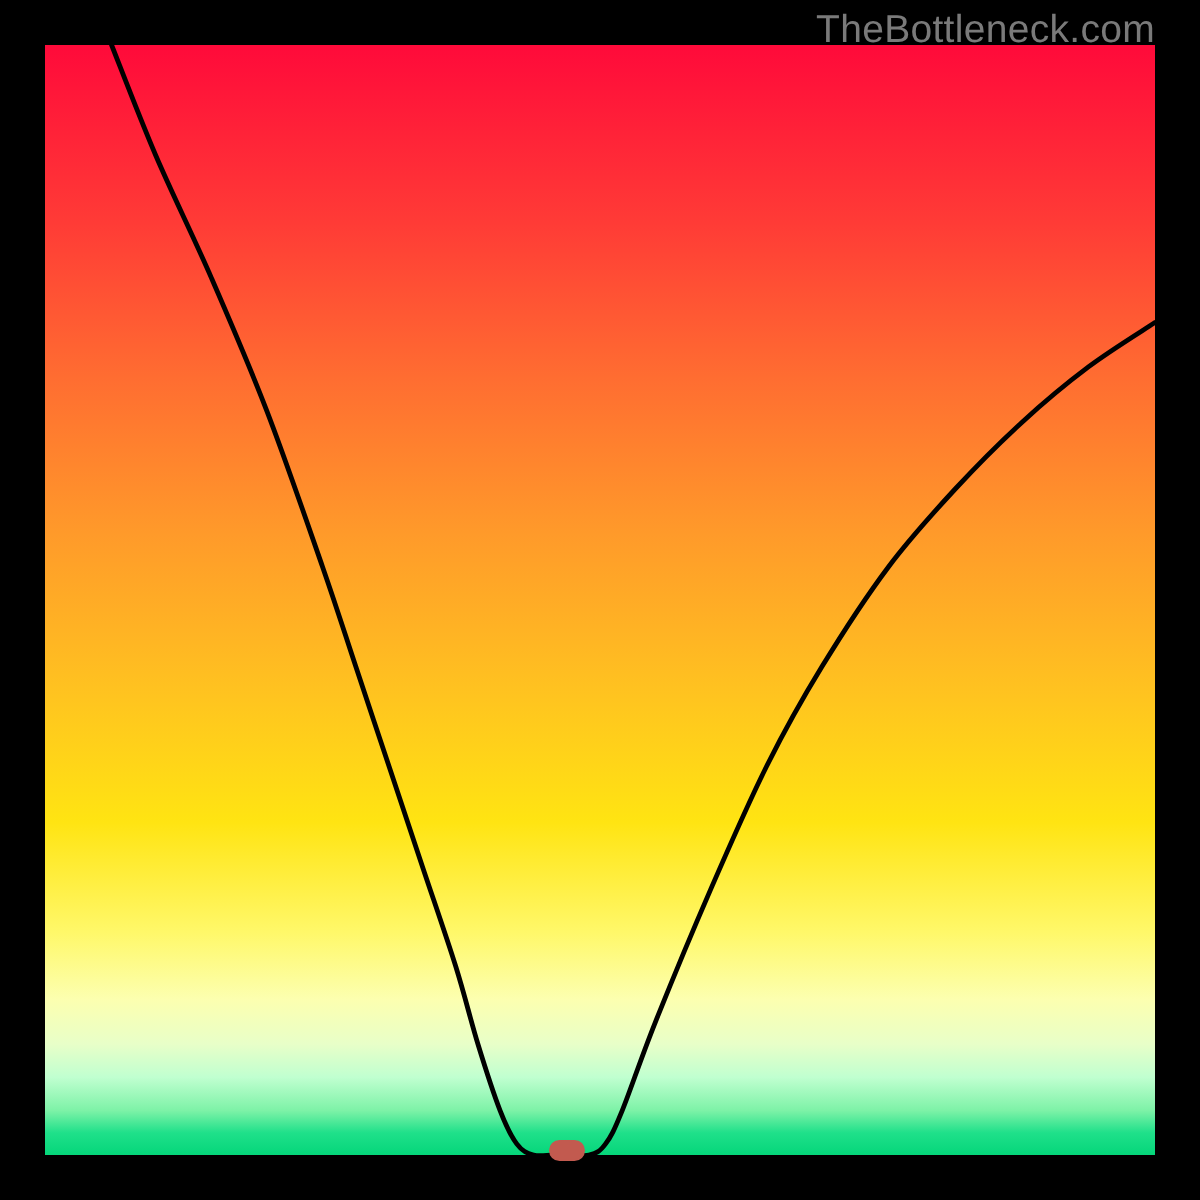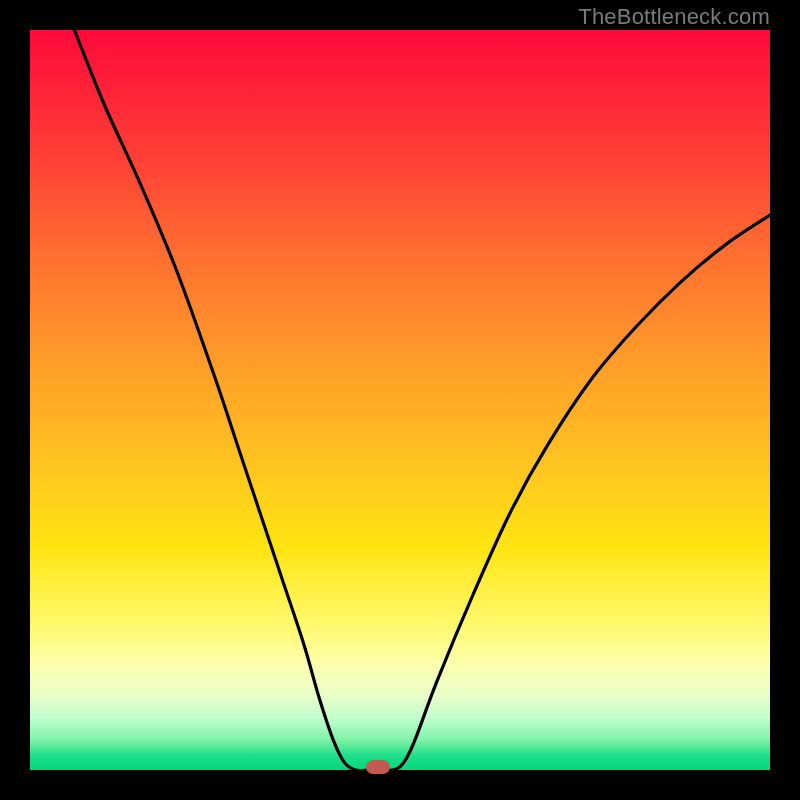--- a/index.html
+++ b/index.html
@@ -39,21 +39,21 @@
       #7df2a7 96%,
       #1fe08a 98%,
       #05d67a 100%
     );
   }
   .watermark {
     position: absolute;
     top: 4px;
     right: 30px;
     color: #7a7a7a;
-    font-size: 22px;
+    font-size: 26px;
     font-weight: 500;
     letter-spacing: 0.2px;
     user-select: none;
   }
   svg.curve {
     position: absolute;
     top: 0;
     left: 0;
     width: 740px;
     height: 740px;

